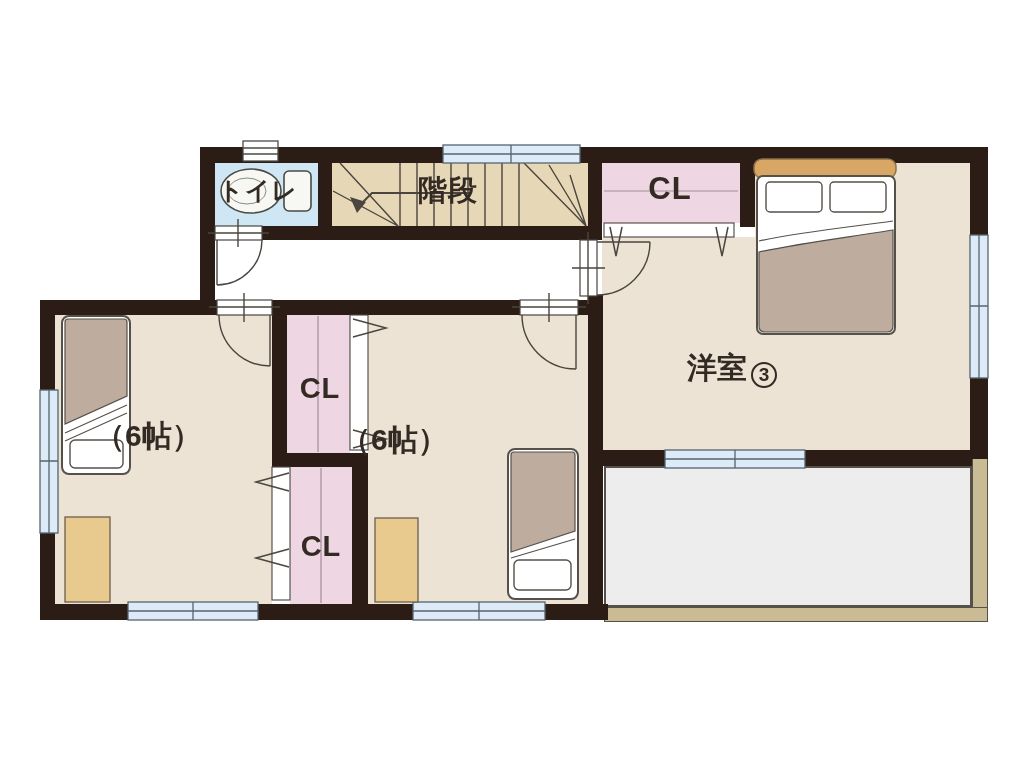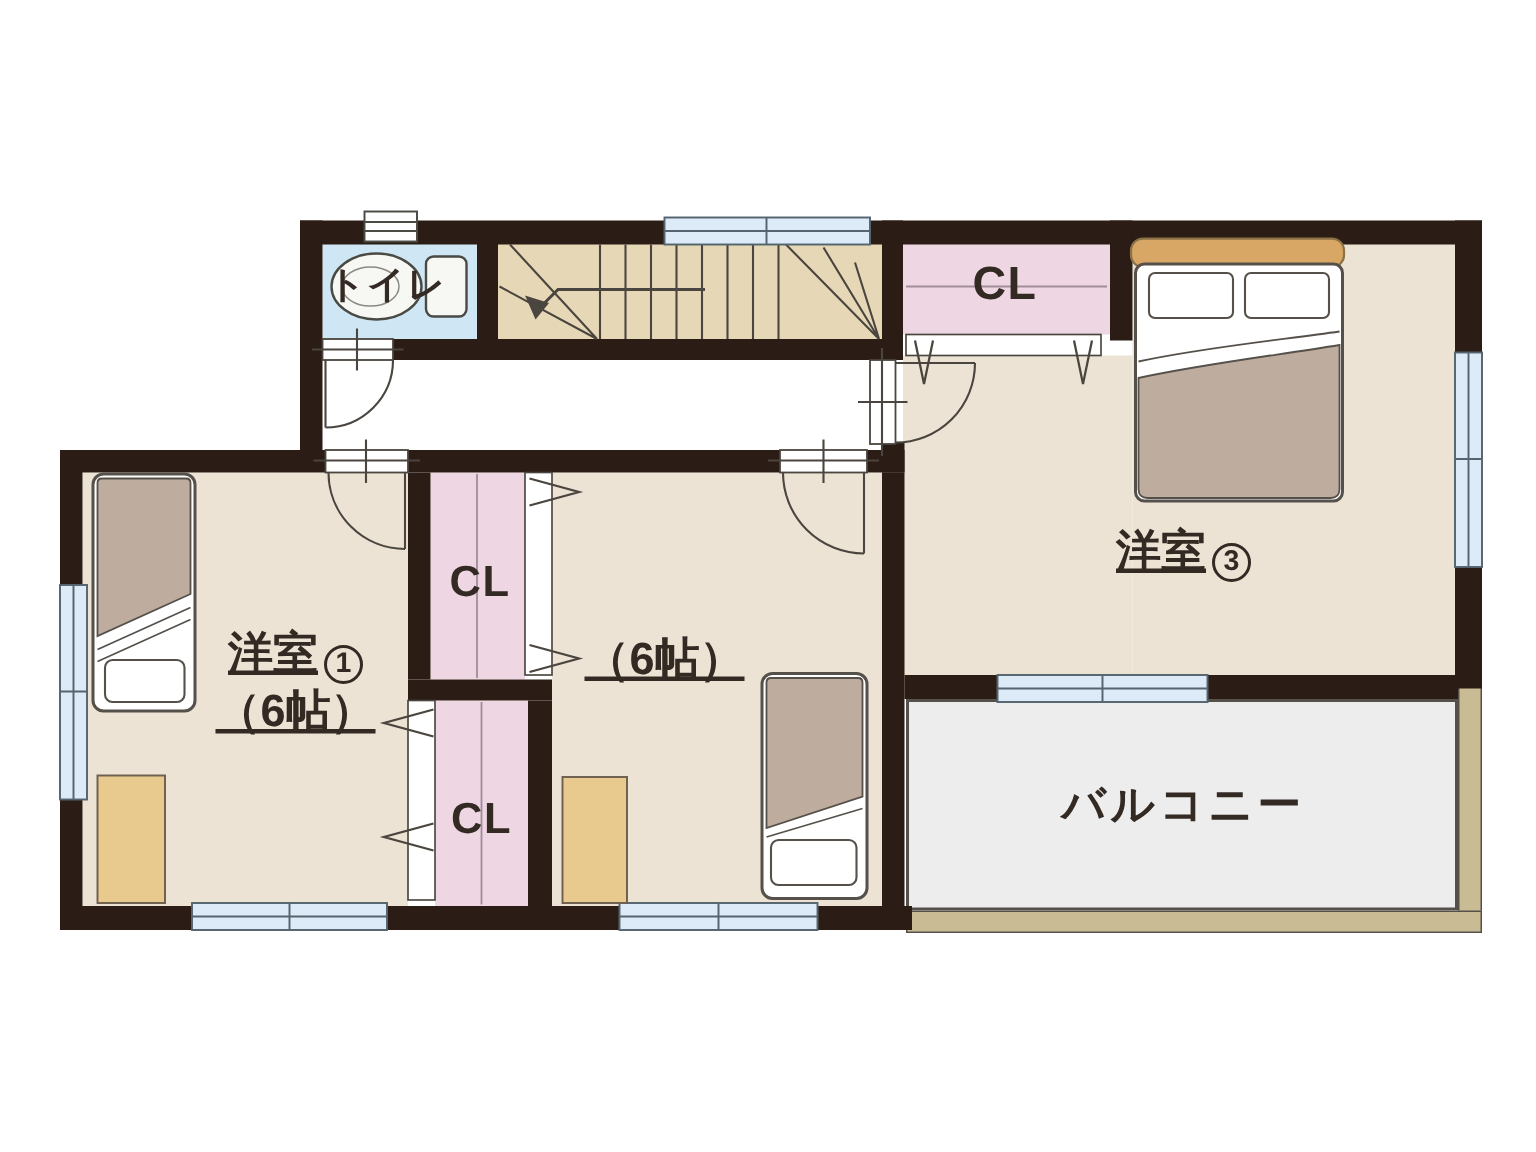--- a/index.html
+++ b/index.html
@@ -10,21 +10,21 @@
   .floor-room{background:#ece3d4;}
   .floor-stairs{background:#e6d7b6;}
   .floor-closet{background:#eed6e3;}
   .floor-toilet{background:#cfe7f5;}
   .floor-balcony{background:#ededee;border:2px solid #55504a;box-sizing:border-box;}
   .balcony-edge{background:#c9bc94;border:1px solid #55504a;box-sizing:border-box;}
   .wall{background:#2b1d15;}
   svg.overlay{position:absolute;left:0;top:0;pointer-events:none;}
   
   .lbl{position:absolute;text-align:center;font-weight:600;letter-spacing:1px;line-height:1.15;}
-  .room-lbl{position:absolute;text-align:center;font-weight:600;font-size:30px;line-height:37px;text-decoration:underline;}
+  .room-lbl{position:absolute;text-align:left;font-weight:600;font-size:30px;line-height:37px;}
   .circ{display:inline-flex;justify-content:center;align-items:center;
         width:26px;height:26px;border:2.5px solid #342a24;border-radius:50%;
         font-size:19px;font-weight:600;margin-left:4px;vertical-align:-3px;box-sizing:border-box;}
 </style>
 </head>
 <body>
 
 <div class="stage">
 
   <div class="abs floor-toilet" style="left:215px;top:162px;width:103px;height:64px"></div>
@@ -183,27 +183,26 @@
       <rect x="754" y="159" width="142" height="19" rx="8" fill="#d9a765" stroke="#8a7147" stroke-width="1.5"></rect>
       <rect x="757" y="176" width="138" height="158" rx="6" fill="#ffffff" stroke="#55504a" stroke-width="2"></rect>
       <rect x="766" y="182" width="56" height="30" rx="4" fill="#ffffff" stroke="#55504a" stroke-width="1.4"></rect>
       <rect x="830" y="182" width="56" height="30" rx="4" fill="#ffffff" stroke="#55504a" stroke-width="1.4"></rect>
       <path d="M759,241 C800,232 850,227 893,221" stroke="#55504a" stroke-width="1.2" fill="none"></path>
       <path d="M759,252 C800,243 850,237 893,230 V326 Q893,332 887,332 H765 Q759,332 759,326 Z" fill="#beac9f" stroke="#55504a" stroke-width="1.2"></path>
     </g>
   </svg>
 
   <div class="lbl" style="left:206px;top:176px;width:104px;font-size:25px">トイレ</div>
+  <div class="lbl" style="left:393px;top:174px;width:110px;font-size:29px">階段</div>
   <div class="lbl" style="left:628px;top:171px;width:84px;font-size:31px">CL</div>
   <div class="lbl" style="left:288px;top:372px;width:64px;font-size:29px">CL</div>
   <div class="lbl" style="left:289px;top:530px;width:64px;font-size:29px">CL</div>
-  <div class="lbl" style="left:637px;top:521px;width:304px;font-size:29px;letter-spacing:3px">バルコニー</div>
 
   <div class="room-lbl" style="left:95px;top:417px;width:204px">
-    <div><span>洋室</span><span class="circ">1</span></div>
     <div>（6帖）</div>
   </div>
 
   <div class="room-lbl" style="left:341px;top:421px;width:204px">
     <div>（6帖）</div>
   </div>
 
   <div class="room-lbl" style="left:687px;top:349px;width:204px">
     <div><span>洋室</span><span class="circ">3</span></div>
   </div>

